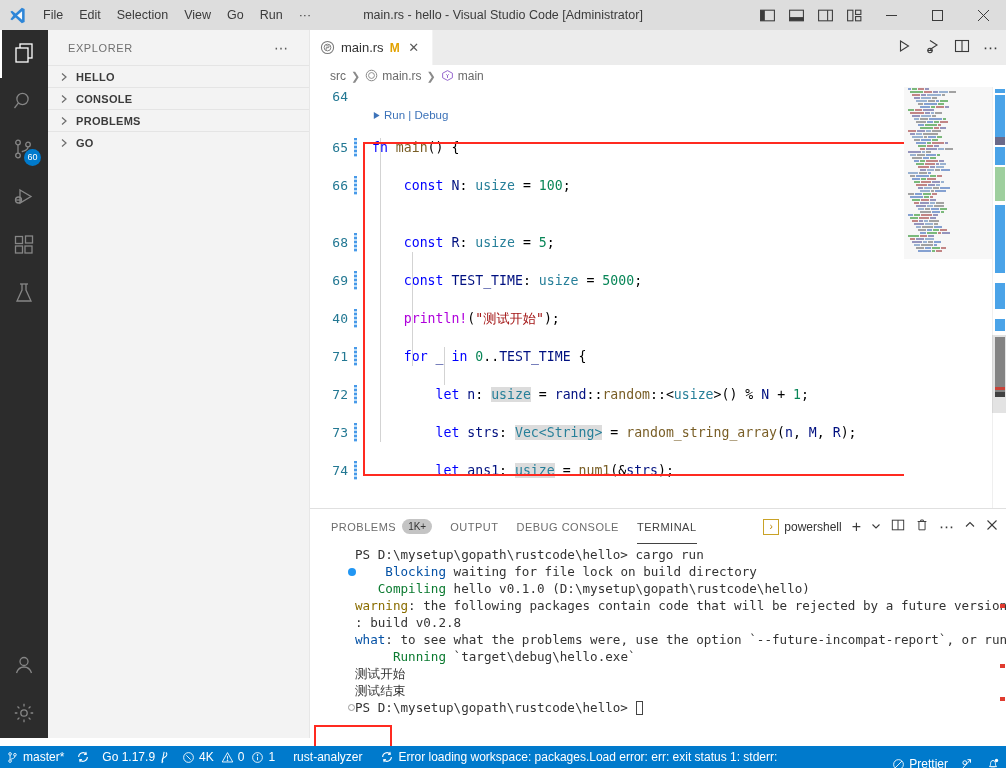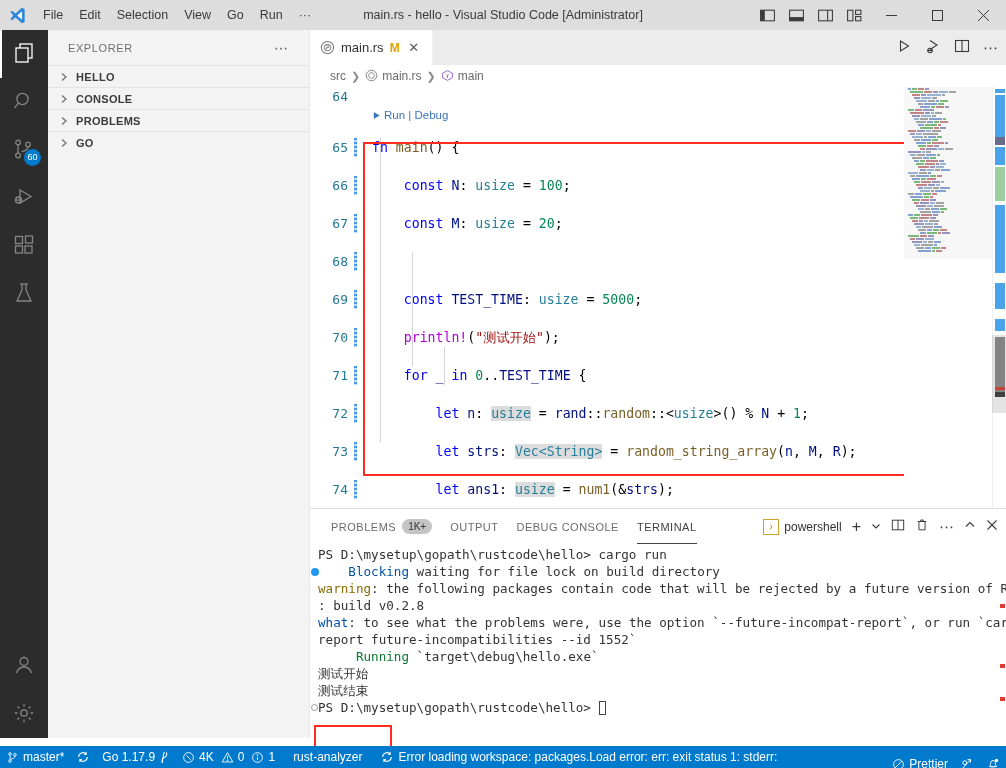--- a/index.html
+++ b/index.html
@@ -220,21 +220,21 @@
   .term-chip-box {
     width: 16px; height: 16px; border: 1px solid #c9a227; color: #b8860b;
     display: flex; align-items: center; justify-content: center; font-size: 10px;
   }
   #terminal {
     position: absolute; top: 35px; left: 0; width: 696px; height: 203px;
     padding: 2px 0 0 0; overflow: hidden;
     font-family: "DejaVu Sans Mono", "Liberation Mono", monospace;
     font-size: 12.6px; line-height: 17px; color: #333333;
   }
-  .trow { position: relative; height: 17px; white-space: pre; padding-left: 8px; }
+  .trow { position: relative; height: 17px; white-space: pre; padding-left: 8px; margin-left: 37px; }
   .t-blue { color: #0451a5; }
   .t-green { color: #0b7a30; }
   .t-yellow { color: #8a6d00; }
   .t-dot {
     position: absolute; left: 1px; top: 5px; width: 8px; height: 8px;
     border-radius: 50%; background: #2196f3;
   }
   .t-ring {
     position: absolute; left: 1px; top: 5px; width: 7px; height: 7px;
     border-radius: 50%; border: 1px solid #9a9a9a;
@@ -530,39 +530,35 @@
           <span class="gutter-mod"></span>
           <span class="ctext"><span class="k">fn</span> <span class="f">main</span><span class="p">() {</span></span>
         </div>
 
         <div class="cl" style="top:51px;">
           <span class="lnum">66</span>
           <span class="gutter-mod"></span>
           <span class="ctext">    <span class="k">const</span> <span class="v">N</span><span class="p">:</span> <span class="ty">usize</span> <span class="p">=</span> <span class="n">100</span><span class="p">;</span></span>
         </div>
 
-        <div class="cl" style="top:70px;">
-          <span class="lnum">67</span>
-          <span class="gutter-mod"></span>
-          <span class="ctext">    <span class="k">const</span> <span class="v">M</span><span class="p">:</span> <span class="ty">usize</span> <span class="p">=</span> <span class="n">20</span><span class="p">;</span></span>
-        </div>
 
         <div class="cl" style="top:89px;">
           <span class="lnum">68</span>
           <span class="gutter-mod"></span>
+          <span class="ctext">    <span class="k">const</span> <span class="v">R</span><span class="p">:</span> <span class="ty">usize</span> <span class="p">=</span> <span class="n">5</span><span class="p">;</span></span>
         </div>
 
         <div class="cl" style="top:108px;">
           <span class="lnum">69</span>
           <span class="gutter-mod"></span>
           <span class="ctext">    <span class="k">const</span> <span class="v">TEST_TIME</span><span class="p">:</span> <span class="ty">usize</span> <span class="p">=</span> <span class="n">5000</span><span class="p">;</span></span>
         </div>
 
         <div class="cl" style="top:127px;">
-          <span class="lnum">70</span>
+          <span class="lnum">40</span>
           <span class="gutter-mod"></span>
           <span class="ctext">    <span class="m">println!</span><span class="p">(</span><span class="s">"测试开始"</span><span class="p">);</span></span>
         </div>
 
         <div class="cl" style="top:146px;">
           <span class="lnum">71</span>
           <span class="gutter-mod"></span>
           <span class="ctext">    <span class="k">for</span> <span class="v">_</span> <span class="k">in</span> <span class="n">0</span><span class="p">..</span><span class="v">TEST_TIME</span> <span class="p">{</span></span>
         </div>
 
@@ -965,24 +961,24 @@
               <line x1="1.5" y1="1.5" x2="10.5" y2="10.5"></line>
               <line x1="10.5" y1="1.5" x2="1.5" y2="10.5"></line>
             </svg>
         </span>
       </div>
     </div>
 
     <div id="terminal">
       <div class="trow"><span>PS D:\mysetup\gopath\rustcode\hello&gt; cargo run</span></div>
       <div class="trow"><span class="t-dot"></span>    <span class="t-blue">Blocking</span> waiting for file lock on build directory</div>
+      <div class="trow">   <span class="t-green">Compiling</span> hello v0.1.0 (D:\mysetup\gopath\rustcode\hello)</div>
       <div class="trow"><span class="t-yellow">warning</span>: the following packages contain code that will be rejected by a future version of Rust</div>
       <div class="trow">: build v0.2.8</div>
       <div class="trow"><span class="t-blue">what</span>: to see what the problems were, use the option `--future-incompat-report`, or run `cargo</div>
-      <div class="trow">report future-incompatibilities --id 1552`</div>
       <div class="trow">     <span class="t-green">Running</span> `target\debug\hello.exe`</div>
       <div class="trow">测试开始</div>
       <div class="trow">测试结束</div>
       <div class="trow"><span class="t-ring"></span>PS D:\mysetup\gopath\rustcode\hello&gt; <span class="t-cursor"></span></div>
 
       <div id="term-redbox"></div>
       <div style="position:absolute;right:1px;top:60px;width:5px;height:4px;background:#e03b2f;"></div>
       <div style="position:absolute;right:1px;top:120px;width:5px;height:4px;background:#e03b2f;"></div>
       <div style="position:absolute;right:1px;top:153px;width:5px;height:4px;background:#e03b2f;"></div>
     </div>

